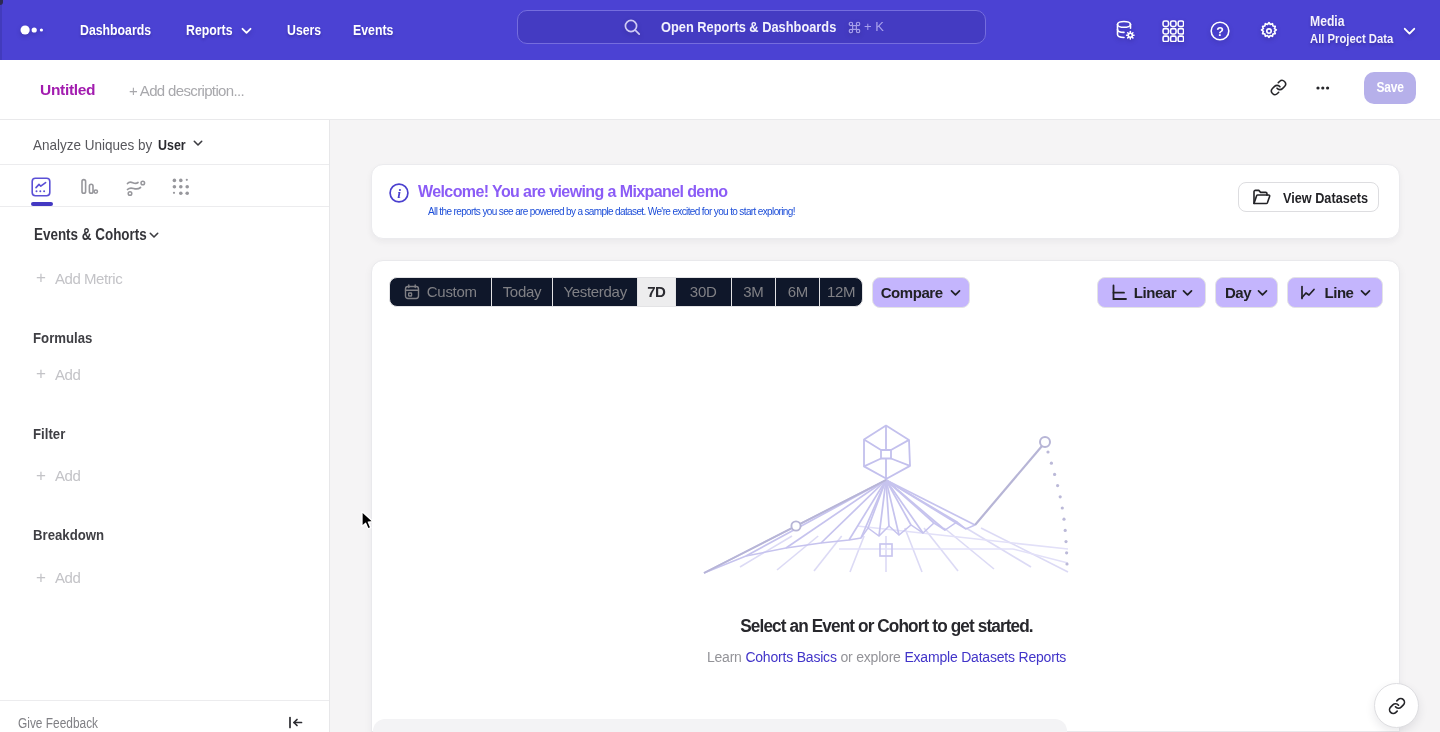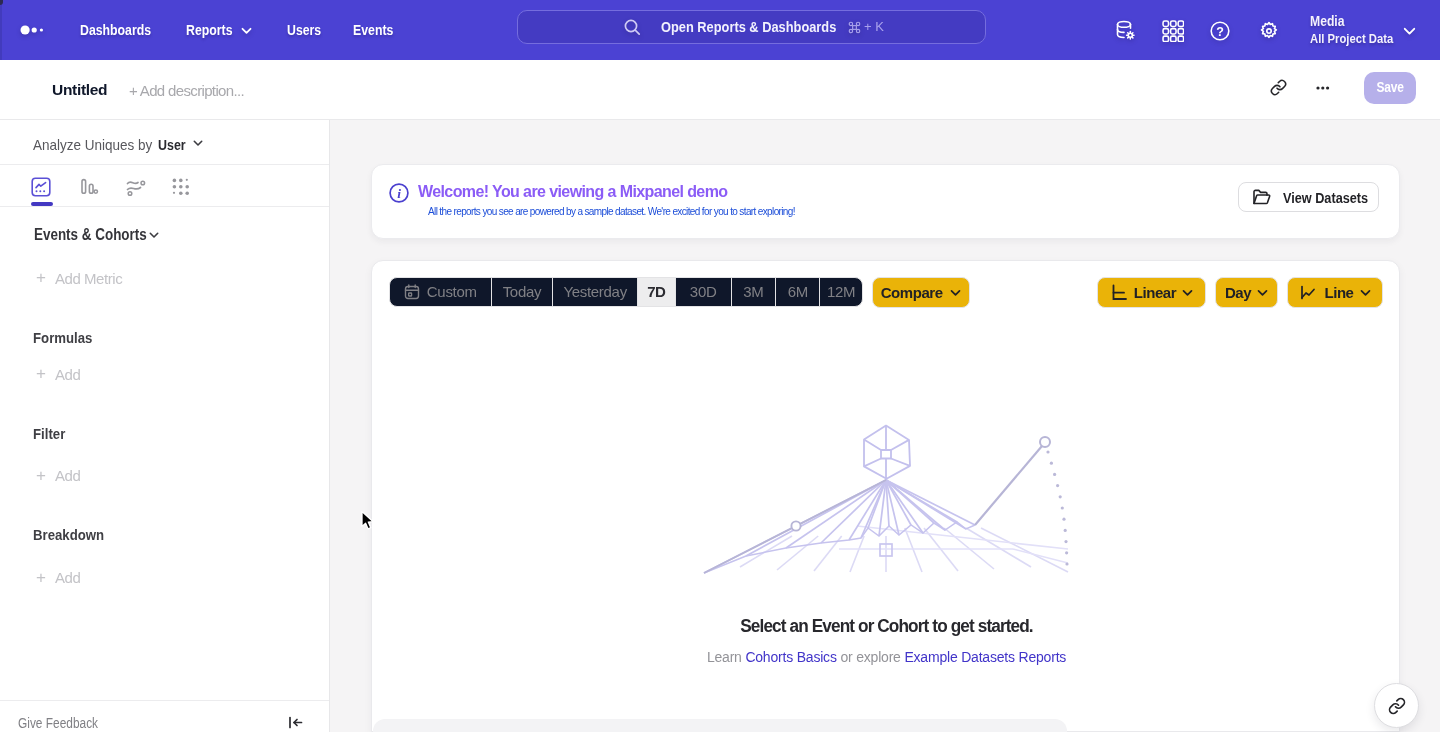--- a/index.html
+++ b/index.html
@@ -12,21 +12,21 @@
   #nav svg { filter:drop-shadow(0 2px 2px rgba(30,20,90,.3)); }
   #nav .navlink { position:absolute; top:0; height:60px; line-height:60px; color:#ffffff; font-size:15px; font-weight:bold; letter-spacing:0; transform:scaleX(.82); transform-origin:0 50%; text-shadow:0 2px 3px rgba(30,20,90,.3); }
   #search { position:absolute; left:517px; top:10px; width:469px; height:34px; background:#443bc2; border:1px solid #756dde; border-radius:10px; }
   #search .ph { position:absolute; left:143px; top:0; height:32px; line-height:32px; color:#f2f1fd; font-size:15px; font-weight:bold; letter-spacing:0; transform:scaleX(.855); transform-origin:0 50%; }
   #search .kbd { position:absolute; left:331px; top:0; height:32px; line-height:32px; color:#a9a2ec; font-size:14px; }
   .medname { position:absolute; left:1310px; top:13px; color:#f4f2fd; font-weight:bold; font-size:14.5px; letter-spacing:0; transform:scaleX(.84); transform-origin:0 0; text-shadow:0 2px 3px rgba(30,20,90,.35); }
   .medsub  { position:absolute; left:1310px; top:31px; color:#f4f2fd; font-weight:bold; font-size:13px; letter-spacing:0; transform:scaleX(.866); transform-origin:0 0; text-shadow:0 2px 3px rgba(30,20,90,.35); }
 
   
   #hdr { position:absolute; left:0; top:60px; width:1440px; height:60px; background:#fff; border-bottom:1px solid #e9e9eb; }
-  #title { position:absolute; left:52px; top:20px; font-size:15.5px; font-weight:bold; color:#0f172a; letter-spacing:-0.3px; line-height:20px; }
+  #title { position:absolute; left:40px; top:20px; font-size:15.5px; font-weight:bold; color:#a21caf; letter-spacing:-0.3px; line-height:20px; }
   #adddesc { position:absolute; left:117px; top:22px; font-size:15px; color:#a8a8ac; letter-spacing:-0.65px; line-height:17px;margin-left:12px; }
   #savebtn { position:absolute; left:1364px; top:12px; width:52px; height:32px; background:#b6b0ea; border-radius:10px; color:#fff; font-weight:bold; font-size:15px; text-align:center; line-height:30px; letter-spacing:-0.2px; }
 
   
   #side { position:absolute; left:0; top:120px; width:330px; height:612px; background:#fff; border-right:1px solid #e7e7e9; }
   #side .sect { position:absolute; left:33px; font-weight:bold; color:#3f3f44; font-size:15px; letter-spacing:0; display:inline-block; transform:scaleX(.88); transform-origin:0 0; }
   #side .addrow { position:absolute; color:#c3c3c7; font-size:15px; letter-spacing:-0.45px; }
   #side .plus { color:#c3c3c7; font-size:17px; font-weight:400; }
   .divider { position:absolute; left:0; width:329px; height:1px; background:#ececee; }
 
@@ -36,21 +36,21 @@
   #banner .t1 { position:absolute; left:46px; top:18px; font-size:16px; font-weight:bold; color:#8b5cf6; letter-spacing:-0.6px; }
   #banner .t2 { position:absolute; left:56px; top:41px; font-size:10px; color:#1d4ed8; letter-spacing:-0.63px; }
   #vds { position:absolute; left:866px; top:17px; width:141px; height:30px; border:1px solid #dddde0; border-radius:8px; background:#fff; }
   #vds span { position:absolute; left:44px; top:7px; font-size:14.5px; font-weight:bold; color:#232327; letter-spacing:0; display:inline-block; transform:scaleX(.875); transform-origin:0 0; white-space:nowrap; }
 
   #card { position:absolute; left:41px; top:140px; width:1029px; height:472px; background:#fff; border:1px solid #e9e9ec; border-radius:12px 12px 0 0; box-shadow:0 3px 8px rgba(40,40,60,.05); }
   #seg { position:absolute; left:17px; top:16px; width:474px; height:30px; border:1px solid #e3e3e5; border-radius:8px; display:flex; overflow:hidden; background:#0f172a; }
   #seg .s { height:28px; line-height:28px; text-align:center; font-size:15px; color:#808085; letter-spacing:-0.3px; border-right:1px solid #e3e3e5; }
   #seg .s:last-child { border-right:none; }
   #seg .sel { background:#ededee; color:#2b2b30; font-weight:bold; letter-spacing:-0.5px; }
-  .cbtn { position:absolute; top:16px; height:31px; border:1px solid #e3e3e5; border-radius:8px; background:#eab308; display:flex; align-items:center; justify-content:center; font-size:15px; color:#212125; letter-spacing:-0.45px; font-weight:bold; }
+  .cbtn { position:absolute; top:16px; height:31px; border:1px solid #e3e3e5; border-radius:8px; background:#c4b5fd; display:flex; align-items:center; justify-content:center; font-size:15px; color:#212125; letter-spacing:-0.45px; font-weight:bold; }
   #es-title { position:absolute; left:0; top:355px; width:1029px; text-align:center; font-size:17.5px; font-weight:bold; color:#28282d; letter-spacing:-0.9px; transform:scaleX(.983); }
   #es-sub { position:absolute; left:0; top:388px; width:1029px; text-align:center; font-size:14px; color:#939398; letter-spacing:-0.2px; }
   #es-sub .lnk { color:#4134c9; }
   #peek { position:absolute; left:1px; top:458px; width:694px; height:14px; background:#f3f3f5; border-radius:12px 12px 0 0; }
   #fab { position:absolute; left:1044px; top:563px; width:45px; height:45px; border-radius:50%; background:#fff; border:1px solid #dedee1; box-shadow:0 4px 10px rgba(40,40,60,.10); }
 </style>
 </head>
 <body>
 
 <div id="nav">

